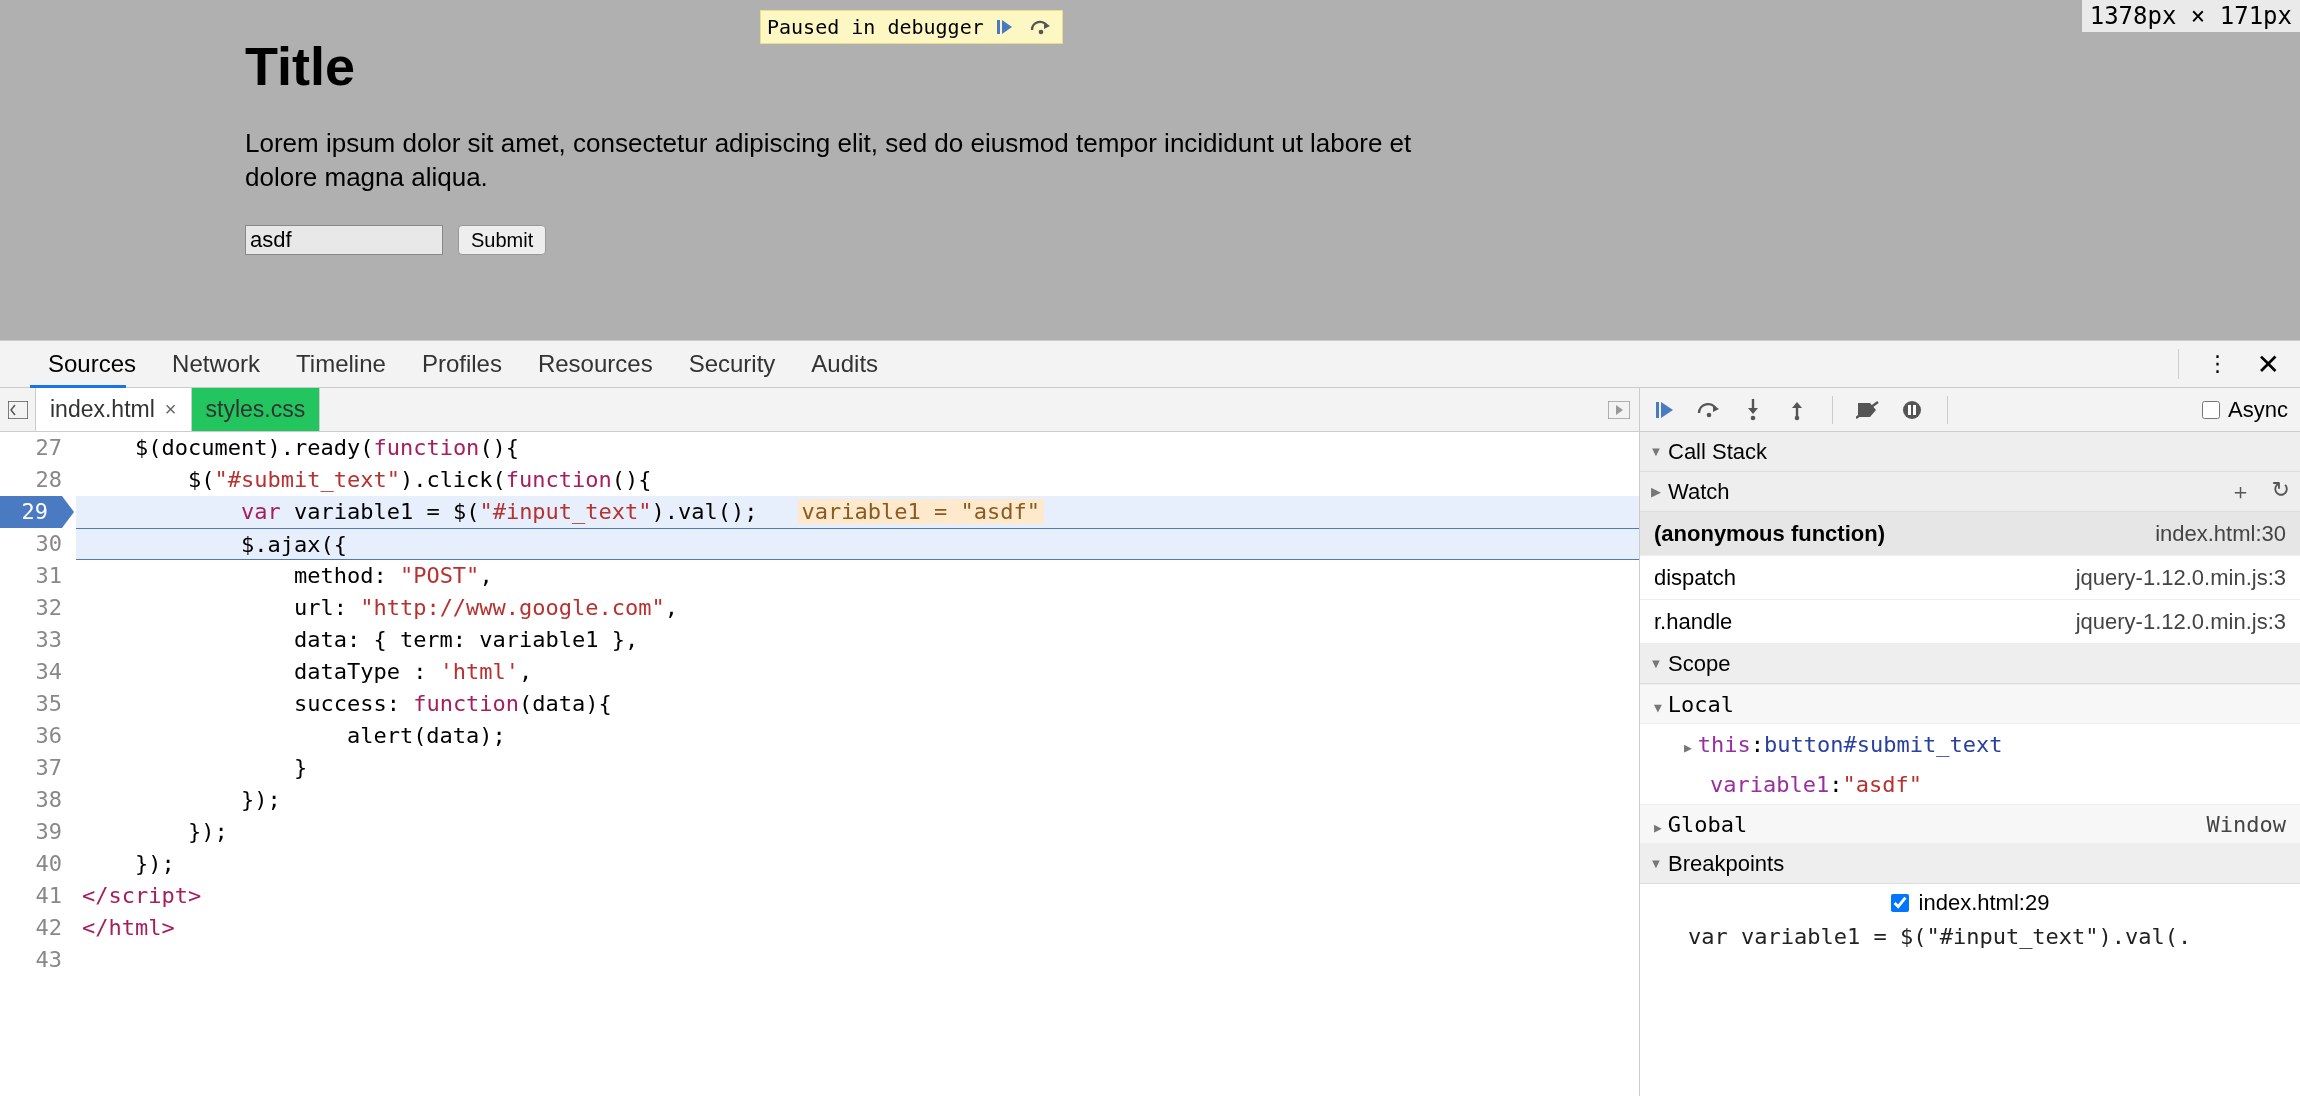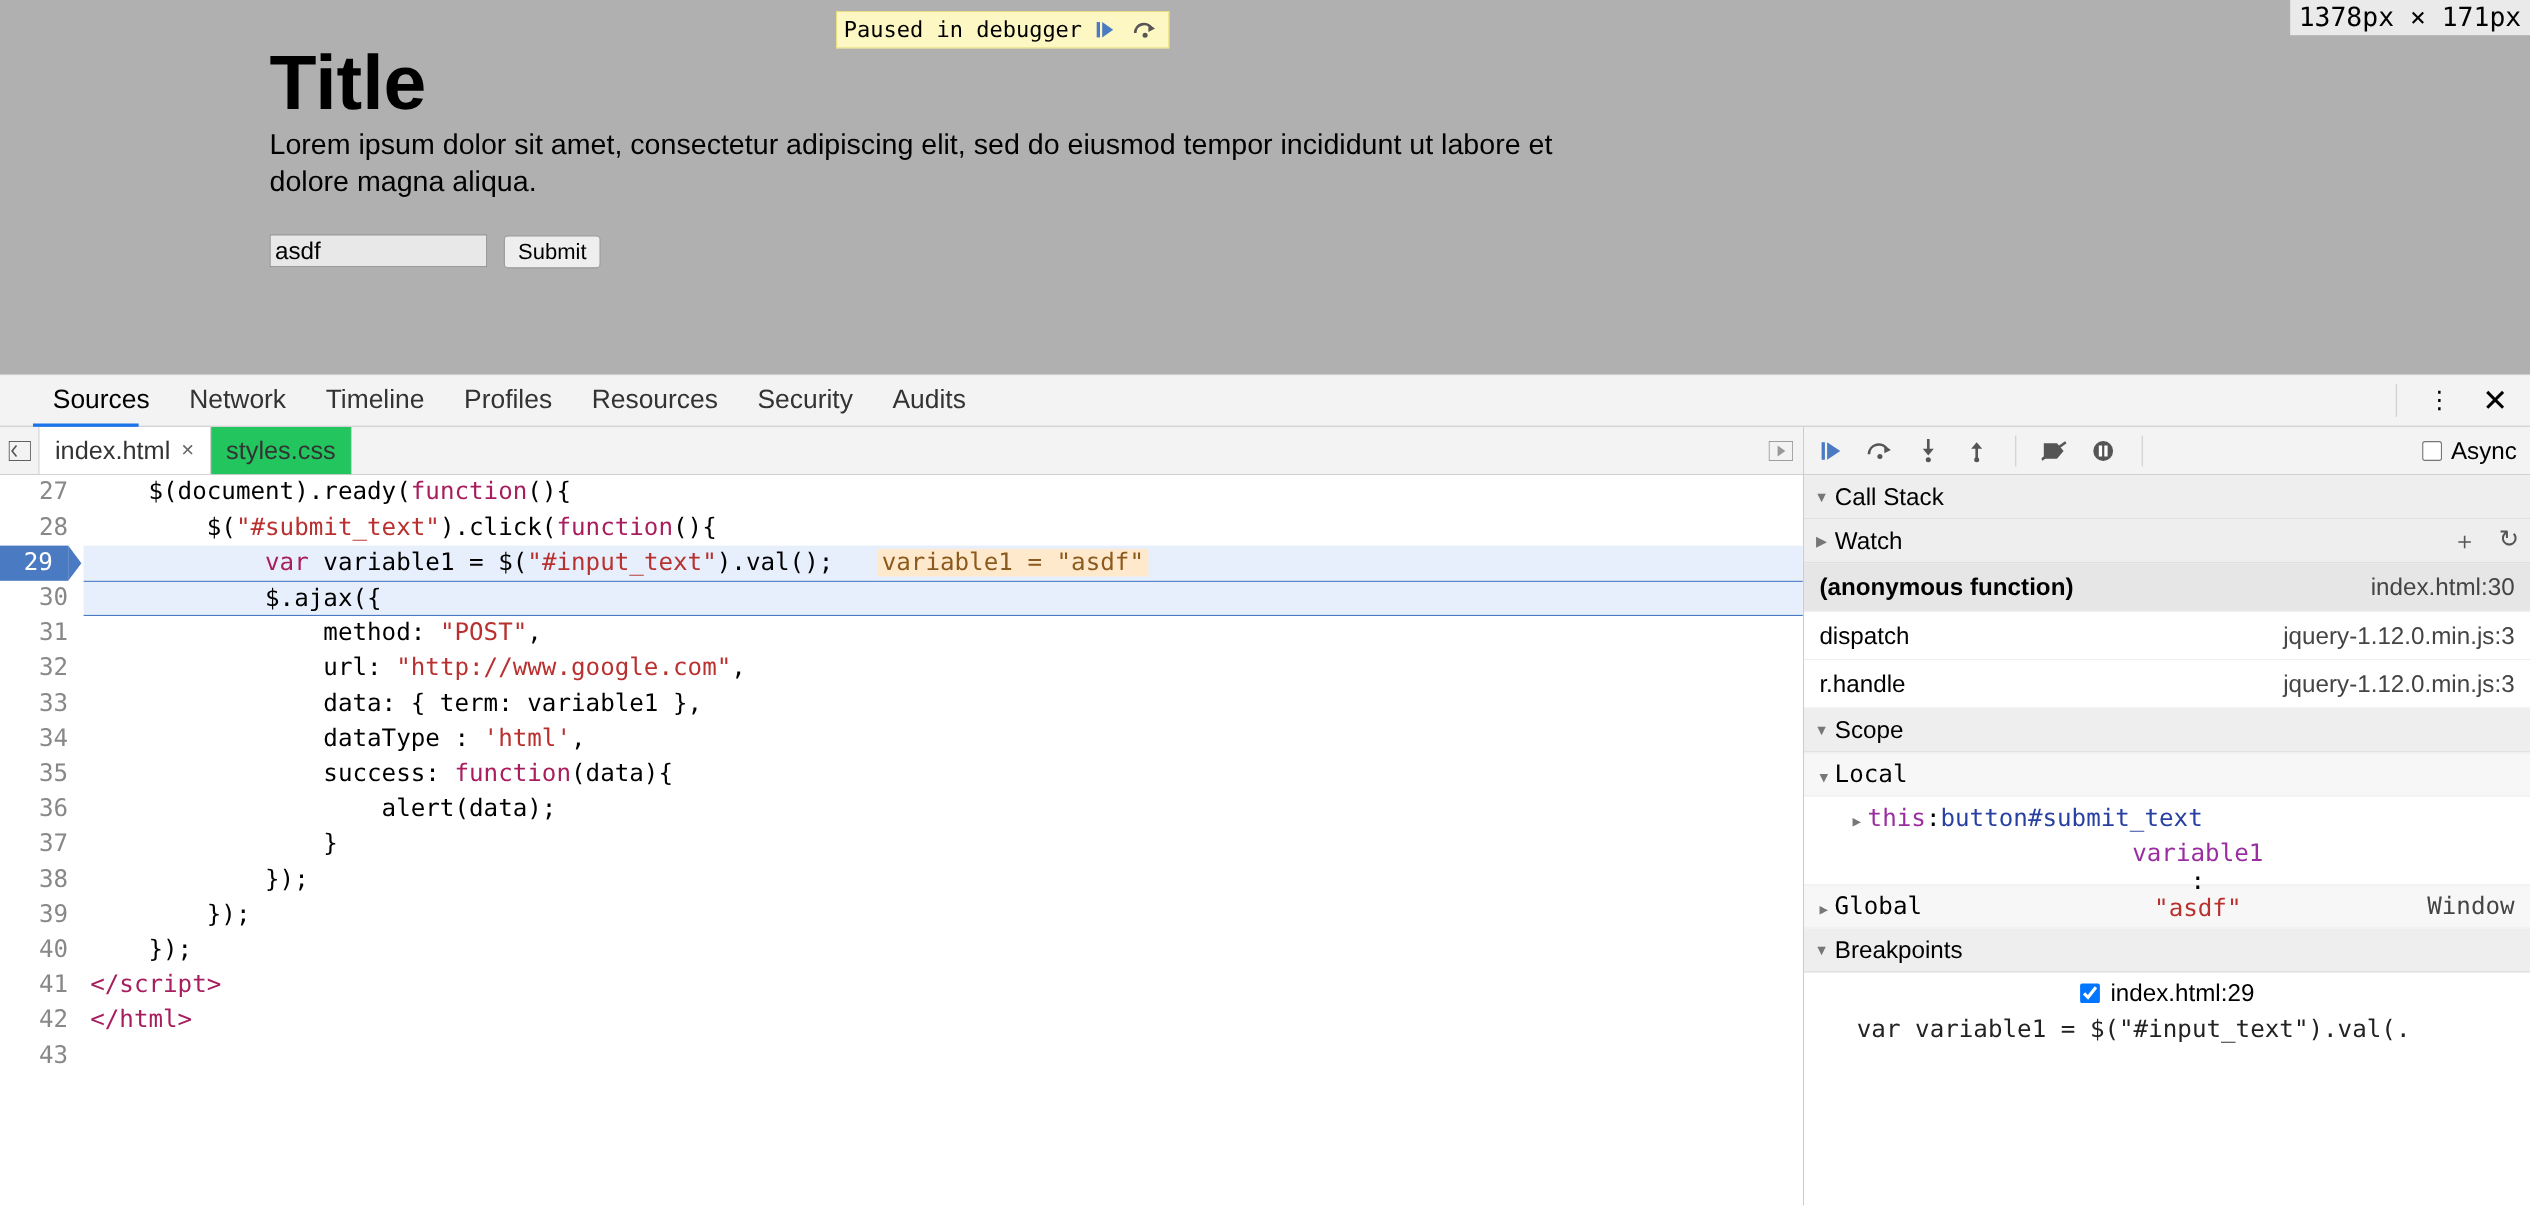--- a/index.html
+++ b/index.html
@@ -1,21 +1,21 @@
 <!DOCTYPE html>
 <html><head>
 <meta charset="utf-8">
 <style>
 * { margin: 0; padding: 0; box-sizing: border-box; }
 body { font-family: -apple-system, "Helvetica Neue", Arial, sans-serif; font-size: 18px; width: 2300px; height: 1096px; overflow: hidden; background: #fff; }
 
 
 .viewport { position: relative; height: 340px; background: #b0b0b0; }
 .page-content { padding-left: 245px; padding-top: 35px; }
-.page-content h1 { font-size: 70px; font-weight: 700; }
+.page-content h1 { font-size: 54px; font-weight: 700; margin-bottom: 30px; }
 .page-content p { font-size: 26px; line-height: 1.3; max-width: 1200px; margin-bottom: 30px; }
 .form-row input[type=text] { width: 198px; height: 30px; background: #e8e8e8; border: 1px solid #888; font-size: 22px; padding: 0 4px; }
 .form-row button { height: 30px; padding: 0 12px; font-size: 20px; background: #eee; border: 1px solid #999; border-radius: 4px; margin-left: 10px; }
 
 .debug-banner { position: absolute; top: 10px; left: 760px; background: #fdf7c4; border: 1px solid #e9e086; height: 34px; display: flex; align-items: center; padding: 0 6px; font-family: Menlo, monospace; font-size: 20px; }
 .debug-banner .btn { width: 30px; height: 26px; display: inline-flex; align-items: center; justify-content: center; margin-left: 6px; }
 
 .dim-badge { position: absolute; top: 0; right: 0; background: #eaeaea; font-family: Menlo, monospace; font-size: 24px; padding: 2px 8px; }
 
 
@@ -70,21 +70,21 @@
 
 .stack-row { height: 44px; display: flex; align-items: center; padding: 0 14px; font-size: 22px; border-bottom: 1px solid #eee; }
 .stack-row.sel { background: #e6e6e6; font-weight: 600; }
 .stack-row .loc { margin-left: auto; color: #444; font-weight: 400; }
 
 .scope-body { font-family: Menlo, monospace; font-size: 22px; }
 .scope-row { height: 40px; display: flex; align-items: center; padding: 0 14px; }
 .scope-row.hdr { background: #f7f7f7; border-top: 1px solid #eee; border-bottom: 1px solid #eee; }
 .scope-row .rhs { margin-left: auto; color: #444; }
 .scope-indent { padding-left: 44px; }
-.scope-indent2 { padding-left: 70px; flex-direction: column; }
+.scope-indent2 { padding-left: 70px; }
 .prop-name { color: #9a2ea0; }
 .prop-val-this { color: #2840a0; }
 .prop-val-str { color: #b8312f; }
 
 .bp-row { padding: 6px 14px; font-size: 22px; display: flex; align-items: center; gap: 10px; justify-content: center; }
 .bp-code { font-family: Menlo, monospace; padding: 2px 14px 8px 48px; font-size: 22px; color: #222; white-space: nowrap; overflow: hidden; text-overflow: clip; }
 
 .tri-r::before { content: "▶"; font-size: 13px; color: #777; margin-right: 6px; }
 .tri-d::before { content: "▼"; font-size: 13px; color: #777; margin-right: 6px; }
 

